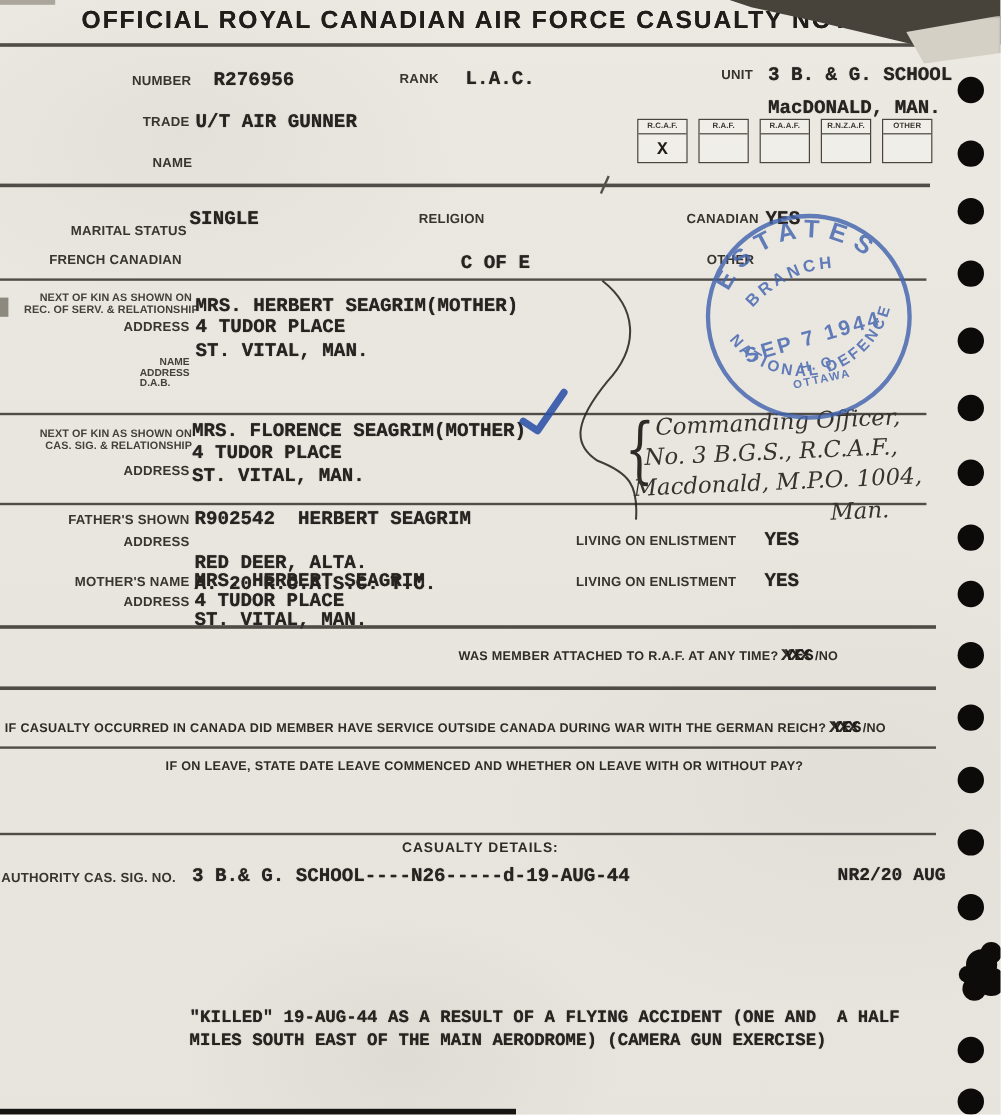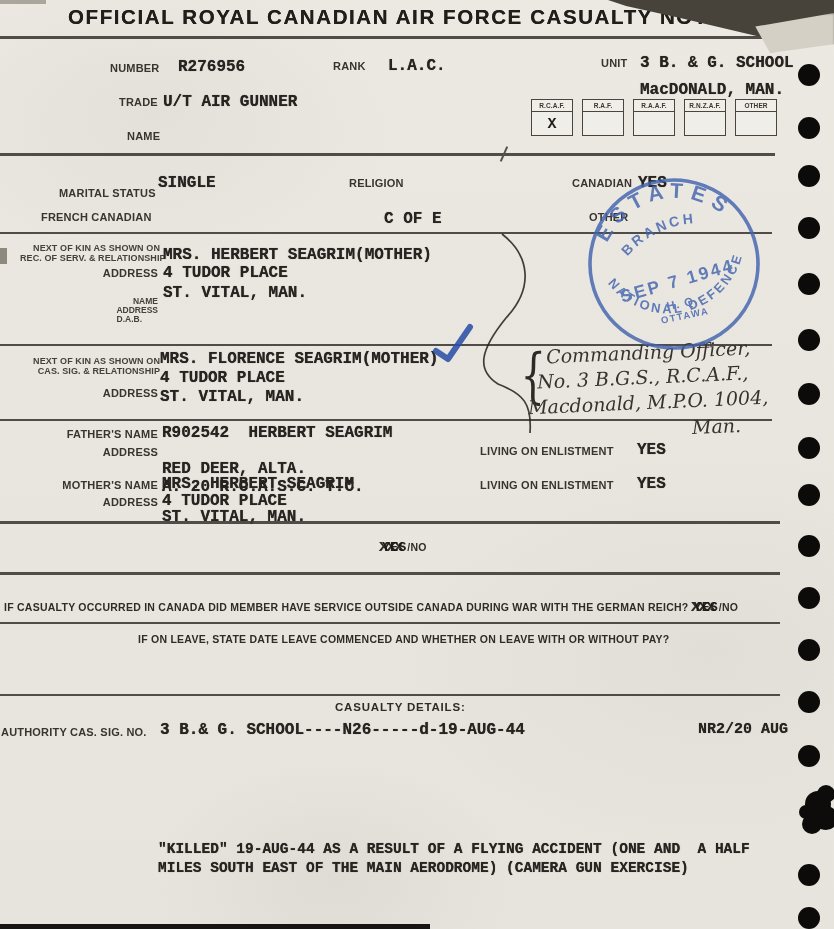--- a/index.html
+++ b/index.html
@@ -144,39 +144,40 @@
         <text font-size="21" letter-spacing="7"><textPath href="#arcTop" startOffset="50%" text-anchor="middle">ESTATES</textPath></text>
         <text font-size="13" letter-spacing="2.5"><textPath href="#arcBot" startOffset="50%" text-anchor="middle">NATIONAL DEFENCE</textPath></text>
         <text font-size="14" letter-spacing="3"><textPath href="#arcBranch" startOffset="42%" text-anchor="middle">BRANCH</textPath></text>
         <text x="90" y="113" font-size="17.5" letter-spacing="2.5" text-anchor="middle" transform="rotate(-4 90 108)">SEP 7 1944</text>
         <text x="90" y="134" font-size="11.5" letter-spacing="1" text-anchor="middle">H. Q.</text>
         <text x="90" y="146" font-size="9.5" letter-spacing="1.5" text-anchor="middle">OTTAWA</text>
       </g>
     </svg>
   </div>
 
-  <div class="abs lbl rt-align" style="left:30px;top:428px;width:128px;">FATHER'S NAME</div>
+  <div class="abs lbl rt-align" style="left:30px;top:428px;width:128px;">FATHER'S SHOWN</div>
   <div class="abs val" style="left:162px;top:424px;">R902542  HERBERT SEAGRIM</div>
   <div class="abs lbl rt-align" style="left:58px;top:446px;width:100px;">ADDRESS</div>
   <div class="abs val" style="left:162px;top:442px;margin-top:36px;">A. 20 R.C.A.S.C. T.C.</div>
   <div class="abs val" style="left:162px;top:460px;">RED DEER, ALTA.</div>
   <div class="abs lbl" style="left:480px;top:445px;">LIVING ON ENLISTMENT</div>
   <div class="abs val" style="left:637px;top:441px;">YES</div>
 
   <div class="abs lbl rt-align" style="left:30px;top:479px;width:128px;">MOTHER'S NAME</div>
   <div class="abs val" style="left:162px;top:475px;">MRS. HERBERT SEAGRIM</div>
   <div class="abs lbl" style="left:480px;top:479px;">LIVING ON ENLISTMENT</div>
   <div class="abs val" style="left:637px;top:475px;">YES</div>
   <div class="abs lbl rt-align" style="left:58px;top:496px;width:100px;">ADDRESS</div>
   <div class="abs val" style="left:162px;top:492px;">4 TUDOR PLACE</div>
   <div class="abs val" style="left:162px;top:508px;">ST. VITAL, MAN.</div>
 
   <div class="rule" style="left:0;top:521px;width:780px;height:2.5px;"></div>
 
   <div class="abs" style="left:382px;top:540px;display:flex;gap:5px;align-items:baseline;">
+    <span class="q">WAS MEMBER ATTACHED TO R.A.F. AT ANY TIME?</span>
     <span class="xwrap"><span>YES</span><span class="xover">XXX</span></span>
     <span class="q" style="margin-left:-4px;">/NO</span>
   </div>
 
   <div class="rule" style="left:0;top:572px;width:780px;height:2.5px;"></div>
 
   <div class="abs" style="left:4px;top:600px;display:flex;gap:5px;align-items:baseline;">
     <span class="q">IF CASUALTY OCCURRED IN CANADA DID MEMBER HAVE SERVICE OUTSIDE CANADA DURING WAR WITH THE GERMAN REICH?</span>
     <span class="xwrap"><span>YES</span><span class="xover">XXX</span></span>
     <span class="q" style="margin-left:-4px;">/NO</span>

